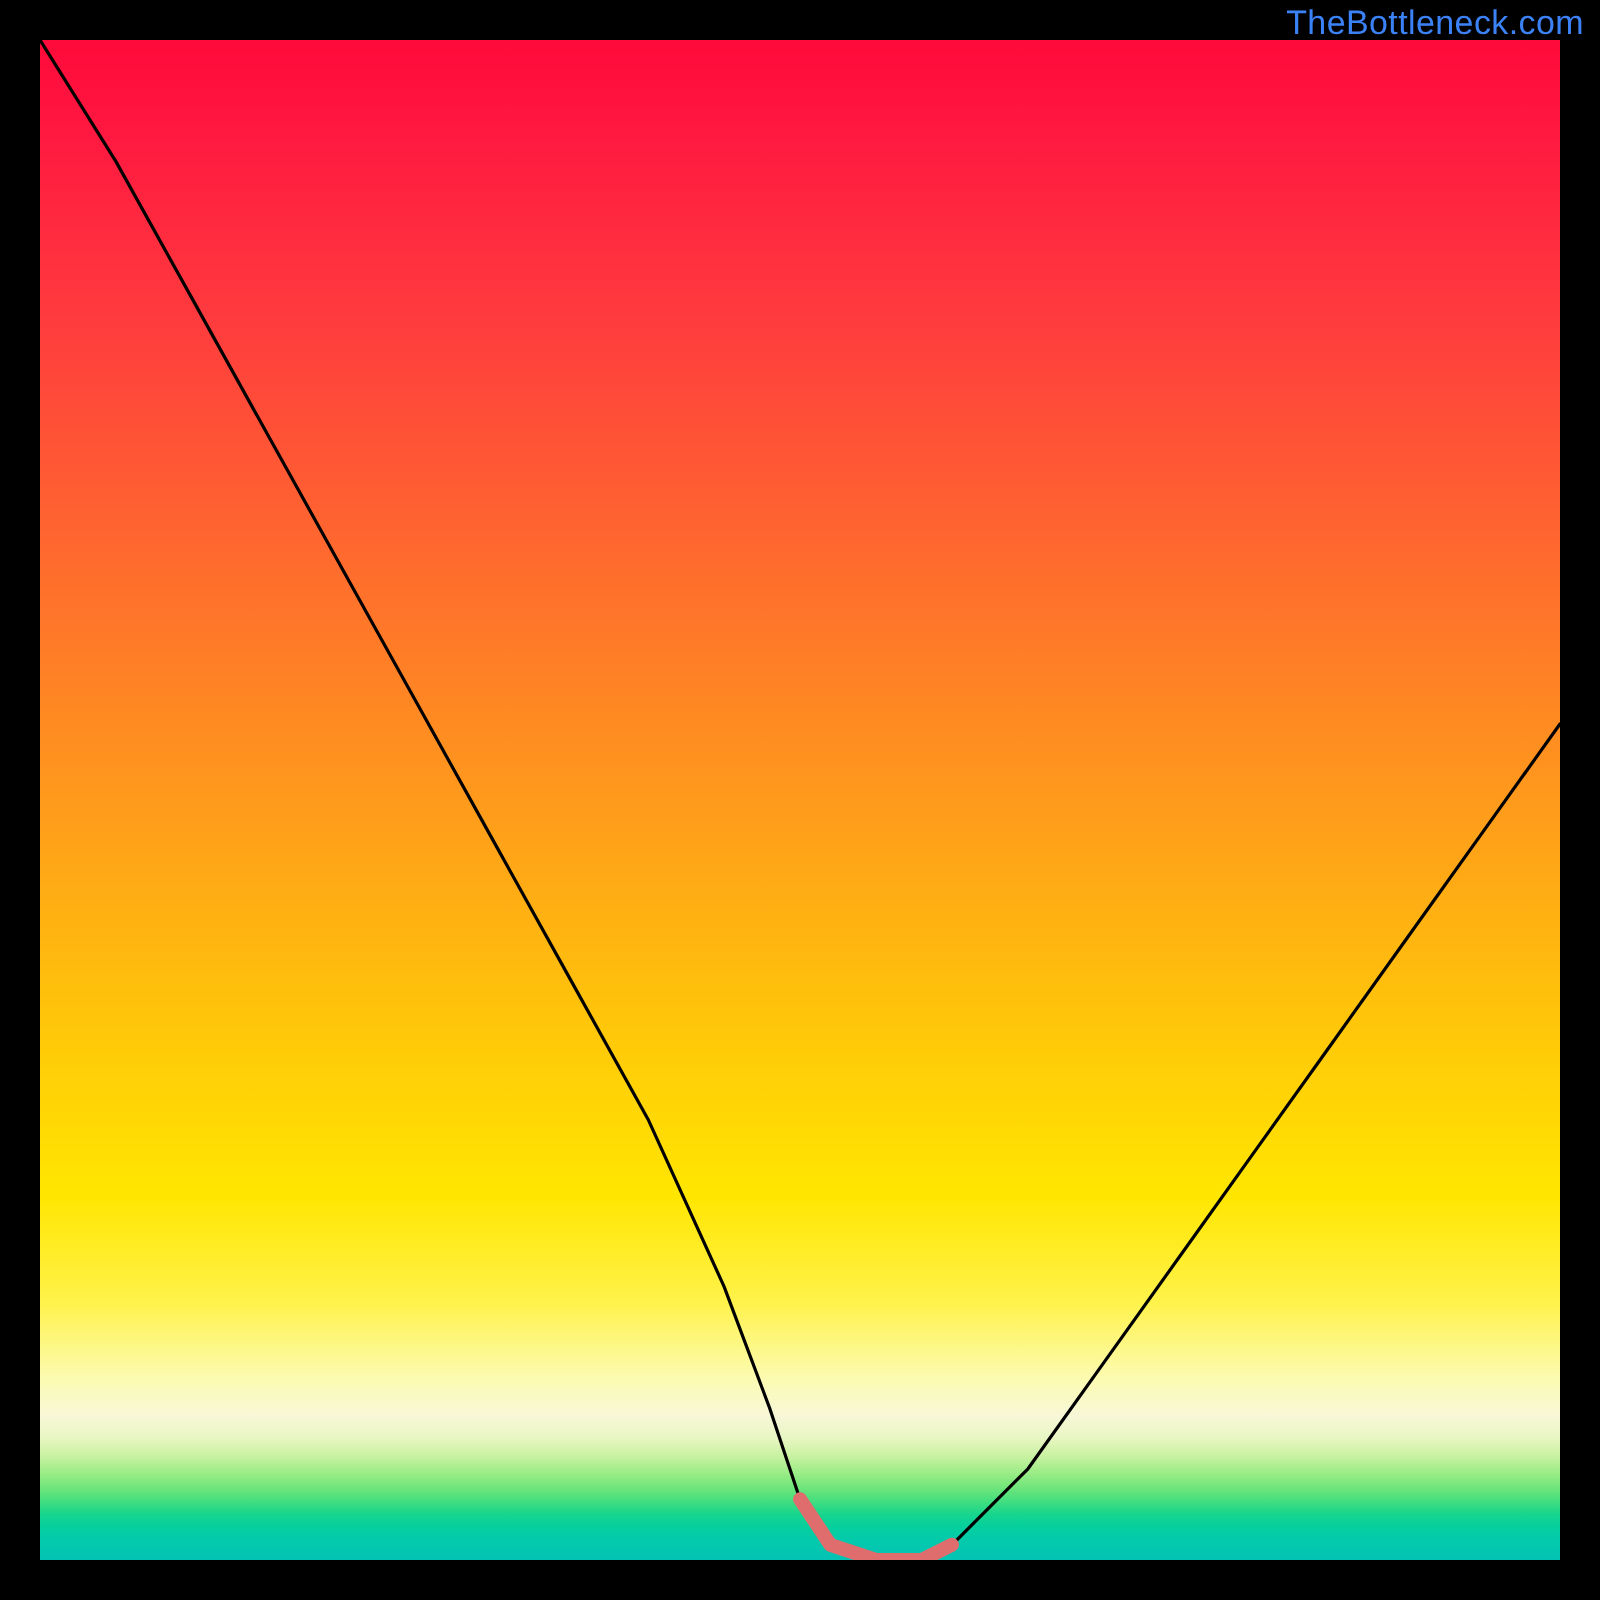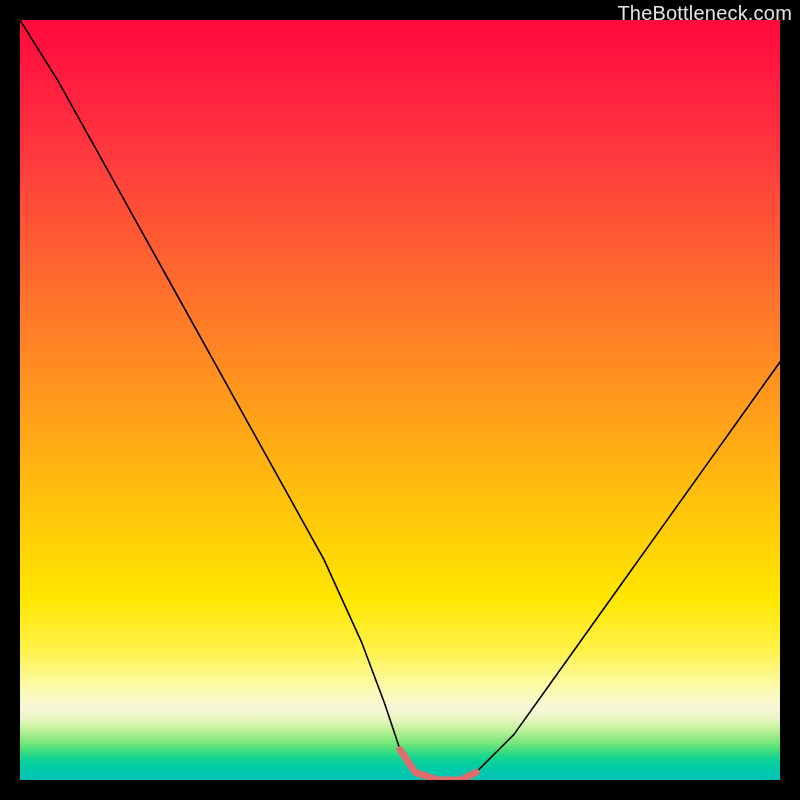--- a/index.html
+++ b/index.html
@@ -56,22 +56,22 @@
   svg.curve {
     position: absolute;
     inset: 0;
     width: 100%;
     height: 100%;
   }
   .watermark {
     position: absolute;
     top: 2px;
     right: 8px;
-    color: #e5e5e5;
-    font-size: 20px;
+    color: #3b82f6;
+    font-size: 17px;
     letter-spacing: 0.2px;
   }
 </style>
 </head>
 <body>
 
 <div class="frame">
 
   <div class="plot-area">
     <div class="grad-main"></div>

